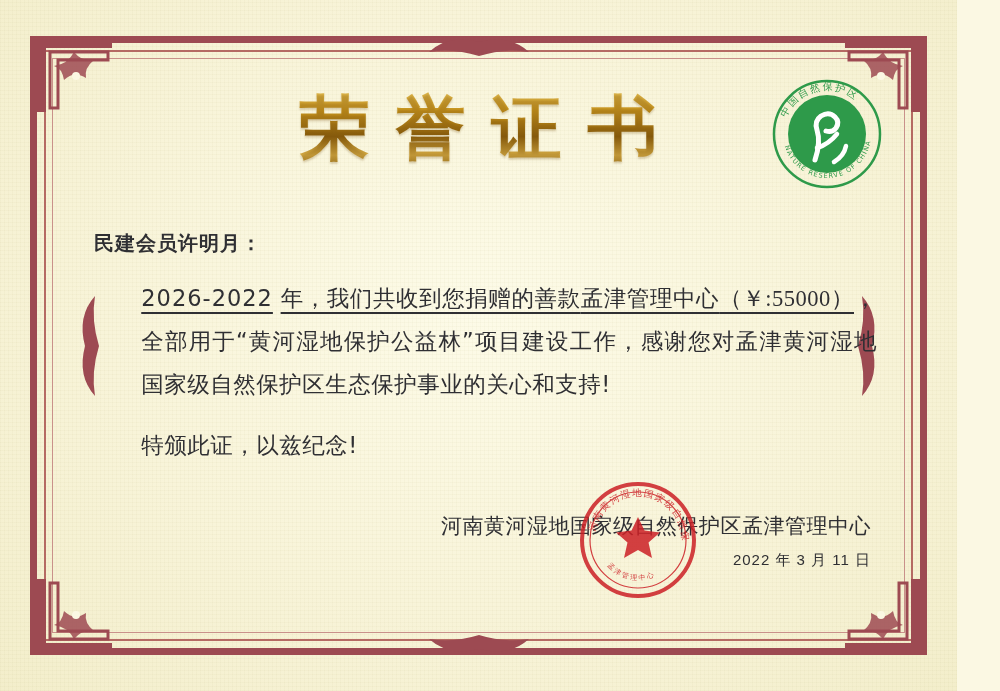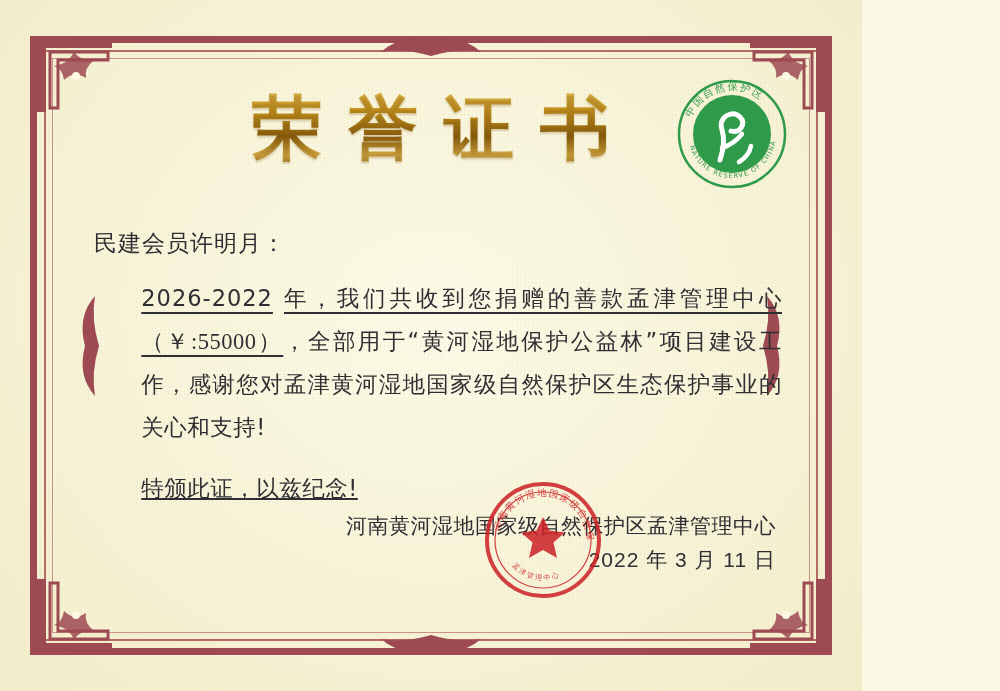--- a/index.html
+++ b/index.html
@@ -10,21 +10,21 @@
     width: 1000px;
     height: 691px;
     background: #fbf8e3;
     font-family: "Liberation Serif", serif;
     overflow: hidden;
   }
 
   
   .certificate {
     position: relative;
-    width: 862px;
+    width: 957px;
     height: 691px;
     background:
       radial-gradient(ellipse at 50% 45%, #fdfbe8 0%, #f8f4d9 55%, #f3eecb 100%);
   }
   
   .paper-texture {
     position: absolute;
     inset: 0;
     background-image:
       repeating-linear-gradient(0deg, rgba(180,170,110,0.055) 0px, rgba(180,170,110,0.055) 1px, rgba(255,255,255,0) 1px, rgba(255,255,255,0) 4px),
@@ -127,52 +127,51 @@
     position: absolute;
     left: 22px;
     right: 8px;
     top: 150px;
     font-family: "DejaVu Sans", "Liberation Sans", sans-serif;
     font-size: 22.5px;
     color: #2f2f33;
     line-height: 43px;
   }
   .salutation {
-    font-size: 23px;
-    font-weight: 400;
+    font-size: 20px;
+    font-weight: 700;
     margin-bottom: 12px;
     letter-spacing: 1px;
   }
   .para {
     text-align: justify;
     letter-spacing: 0.5px;
   }
   .indent { padding-left: 2.1em; }
   .u { text-decoration: underline; text-underline-offset: 6px; font-family: Liberation Serif, serif; }
   .nowrapnum { font-family: "DejaVu Sans", "Liberation Sans", sans-serif; letter-spacing: 1px; }
   .closing {
     margin-top: 18px;
     padding-left: 2.1em;
     letter-spacing: 0.5px;
-    text-decoration: underline;
   }
 
   
   .signature {
     position: absolute;
     right: 14px;
     bottom: 42px;
     text-align: right;
     font-family: Liberation Sans, sans-serif;
     font-size: 21px;
     color: #2f2f33;
     line-height: 34px;
     letter-spacing: 0.5px;
   }
-  .sig-date { font-size: 21px; letter-spacing: 1px; }
+  .sig-date { font-size: 15px; letter-spacing: 1px; }
 
   
   .seal {
     position: absolute;
     right: 186px;
     bottom: 18px;
     width: 122px;
     height: 122px;
     opacity: 0.85;
   }

